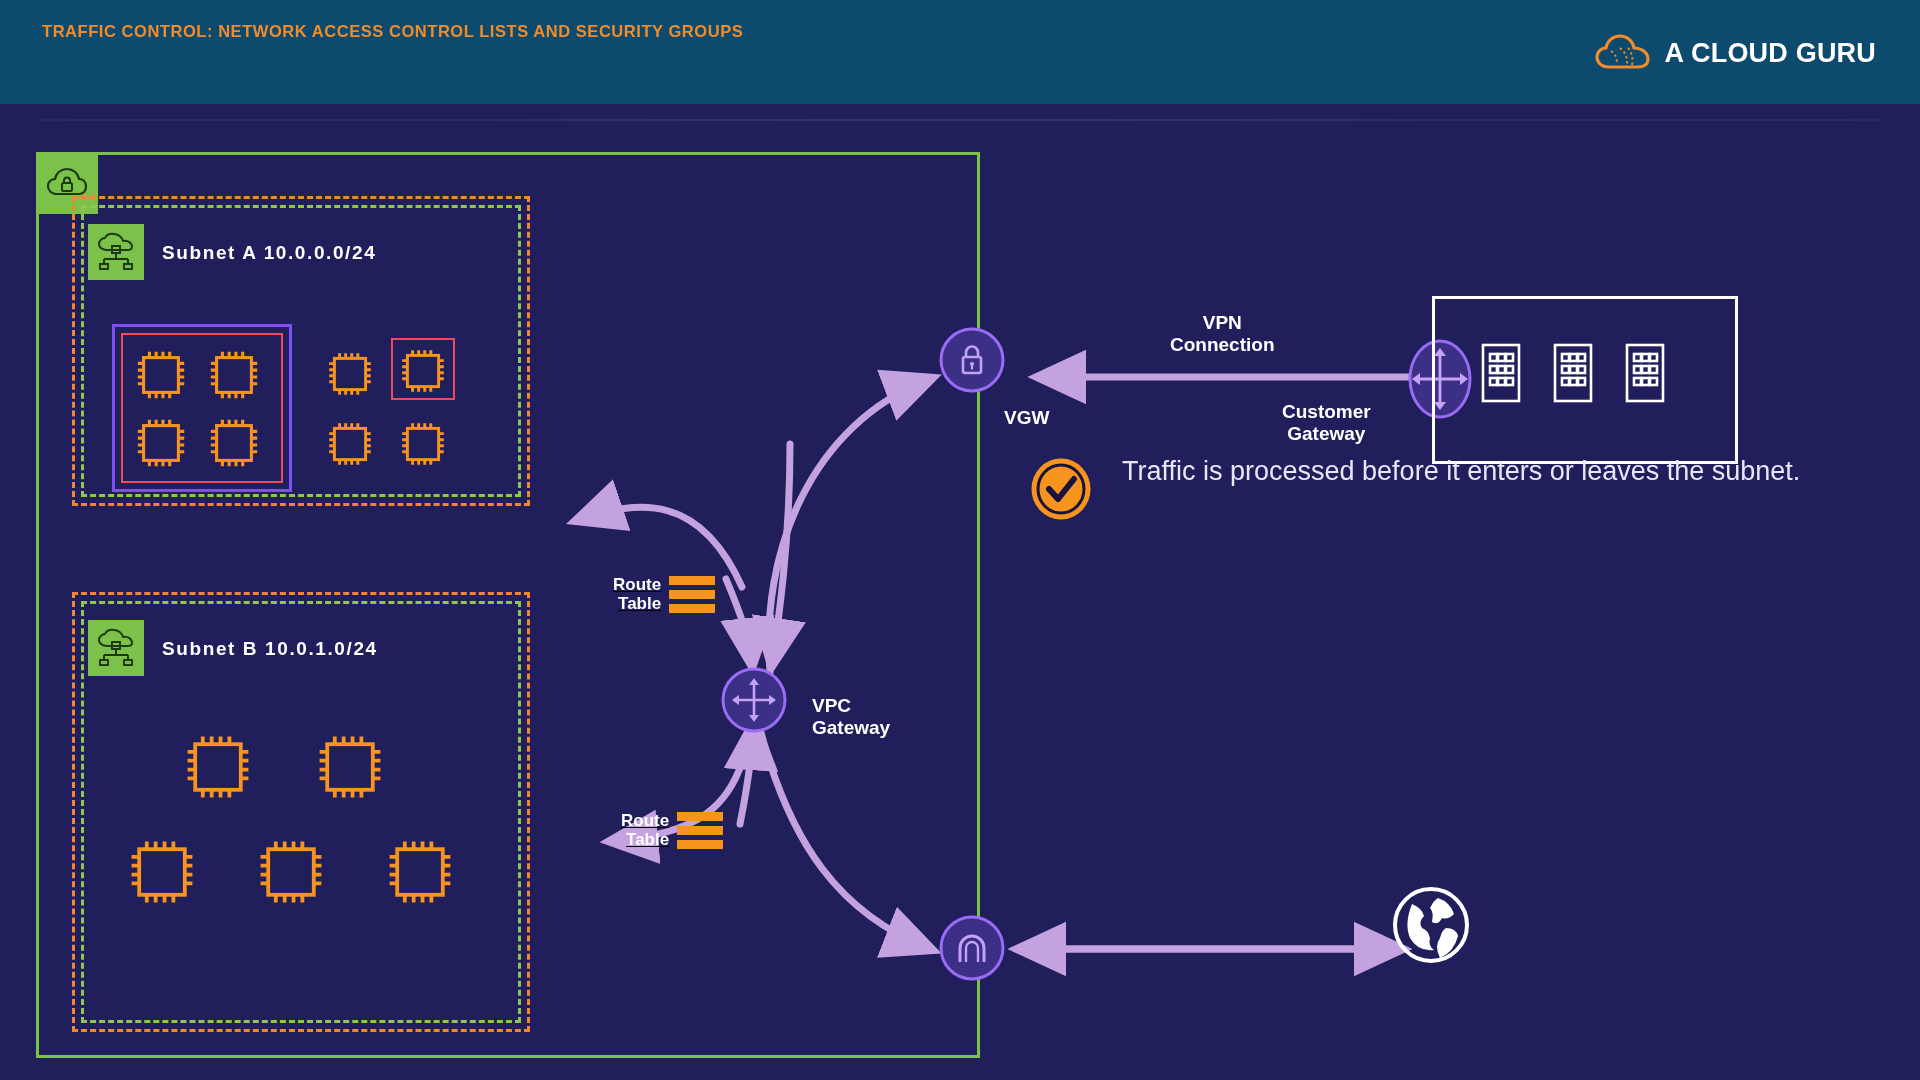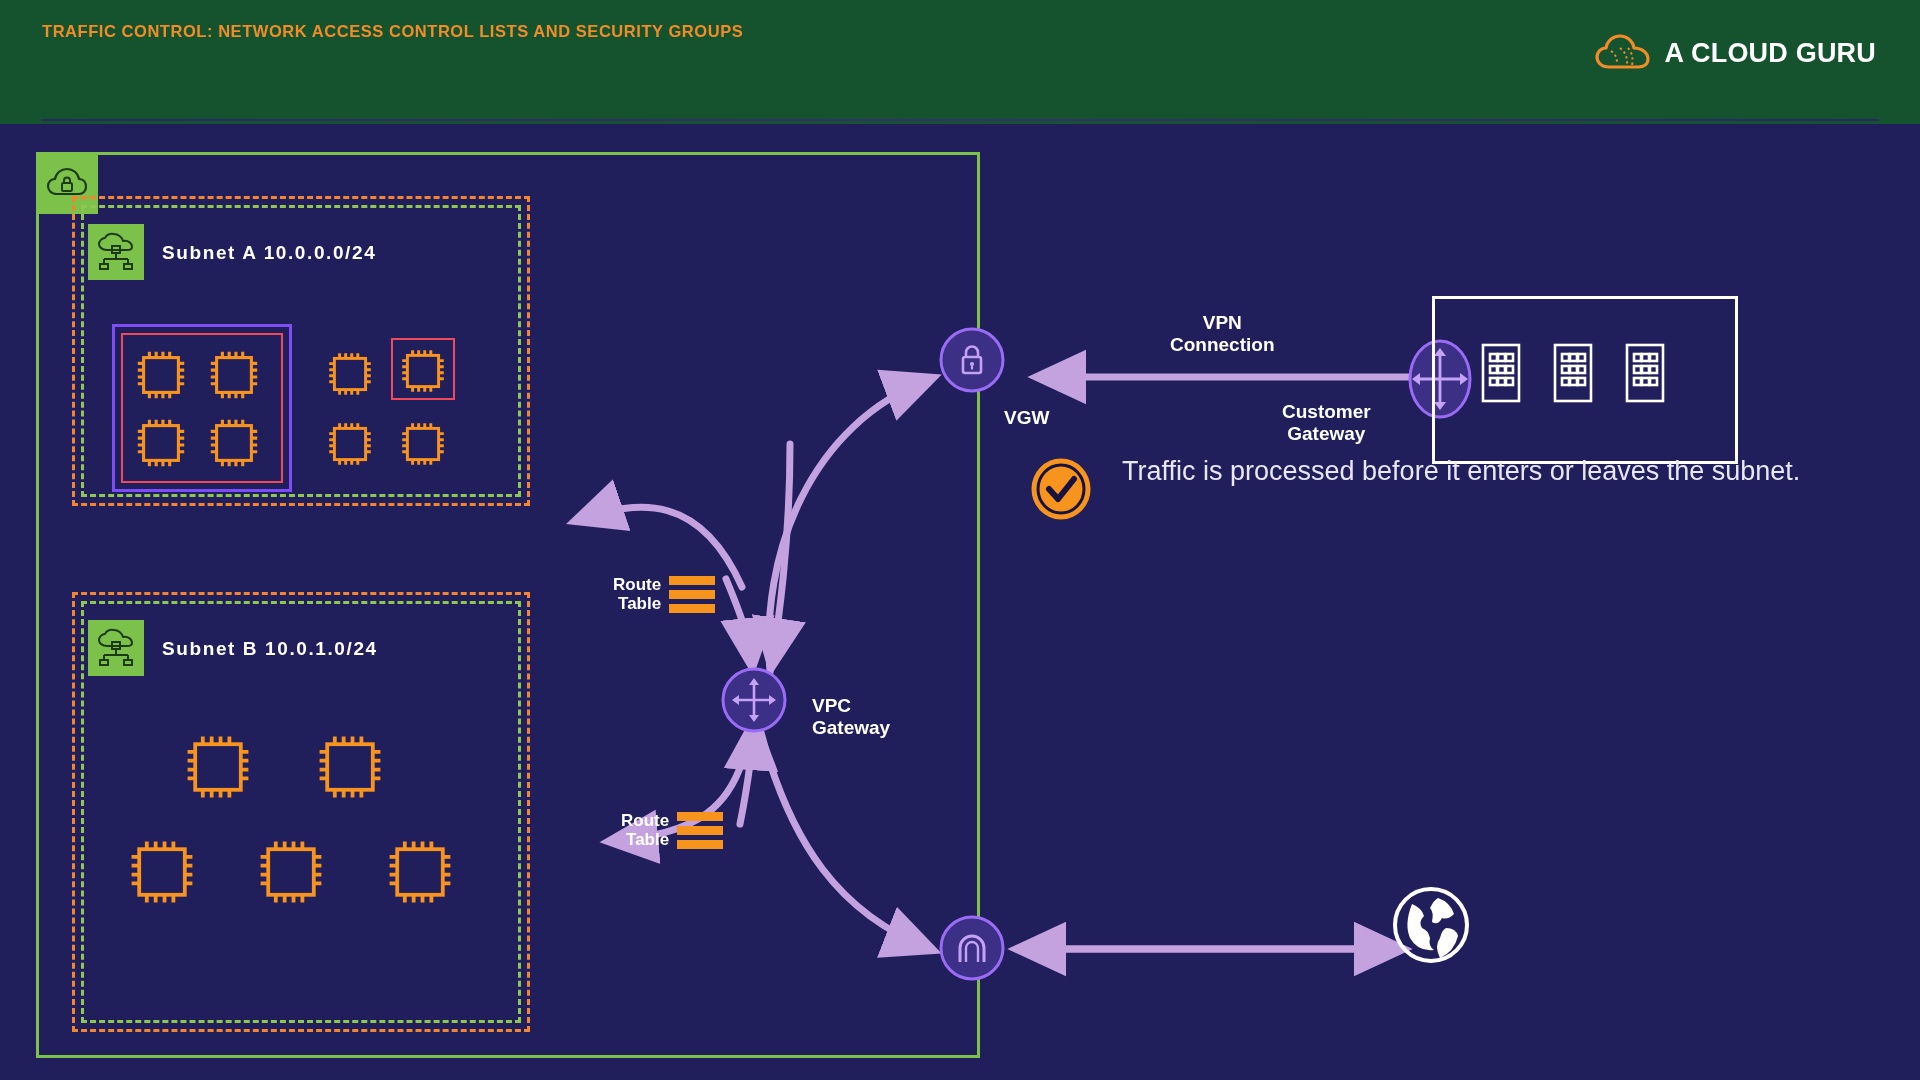--- a/index.html
+++ b/index.html
@@ -5,22 +5,22 @@
   * { box-sizing: border-box; margin:0; padding:0; }
   html,body{ background:#110e3a; }
   body{
     width:1920px; height:1080px; position:relative; overflow:hidden;
     font-family:"Liberation Sans", sans-serif;
     background:#211e5c;
   }
 
   
   #header{
-    position:absolute; left:0; top:0; width:1920px; height:124px;
-    background:#14532d;
+    position:absolute; left:0; top:0; width:1920px; height:104px;
+    background:#0c4a6e;
     padding-left:16px;
   }
   #eyebrow{
     position:absolute; left:42px; top:22px;
     font-size:16.5px; font-weight:bold; letter-spacing:.55px;
     color:#f28c28; text-transform:uppercase;
   }
   #page-title{
     position:absolute; left:41px; top:46px;
     font-size:38px; font-weight:bold; color:#ffffff; letter-spacing:-.4px;
@@ -102,21 +102,21 @@
     background:#383497; border:4px solid #ffffff; border-radius:16px;
     display:flex; flex-direction:column; align-items:center;
   }
   #nacl-b-icon{ margin-top:18px; }
   #nacl-b-label{
     margin-top:auto; margin-bottom:22px; text-align:center;
     color:#ffffff; font-size:18px; font-weight:bold; line-height:1.18;
   }
 
   
-  .rt-group{ position:absolute; display:flex; align-items:flex-start; gap:8px; }
+  .rt-group{ position:absolute; display:flex; align-items:flex-start; gap:8px;text-decoration:underline; }
   .rt-text{ color:#ffffff; font-size:17px; font-weight:bold; line-height:1.1; text-align:right; }
   .rt-bars{ display:flex; flex-direction:column; gap:5px; }
   .rt-bars i{ display:block; width:46px; height:9px; background:#f7941e; }
   #rt-top{ left:613px; top:452px; }
   #rt-bottom{ left:621px; top:688px; }
 
   
   .node-label{
     position:absolute; color:#ffffff; font-weight:bold; font-size:19px;
     line-height:1.15; white-space:pre-line;

